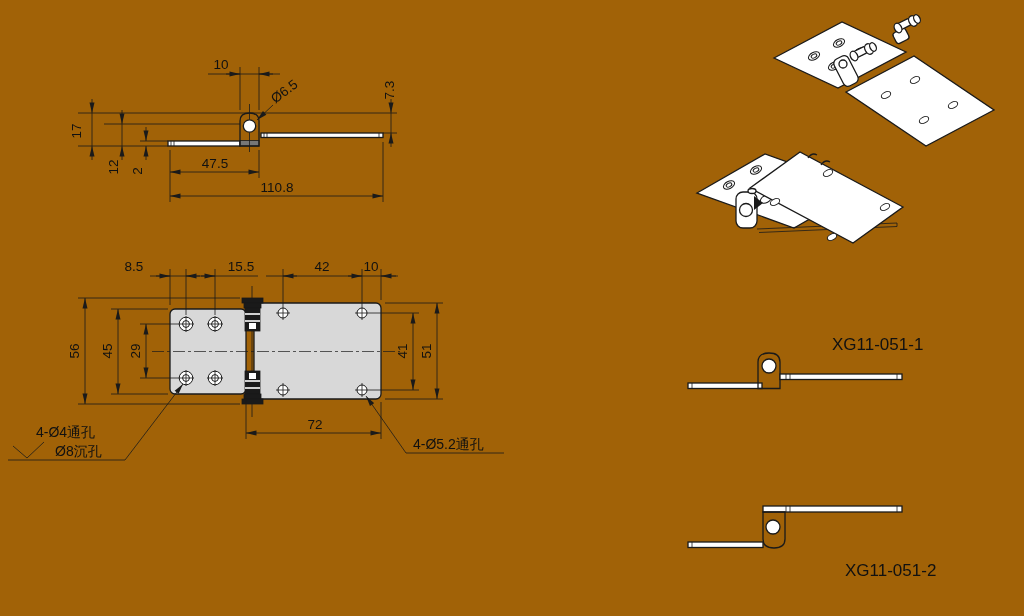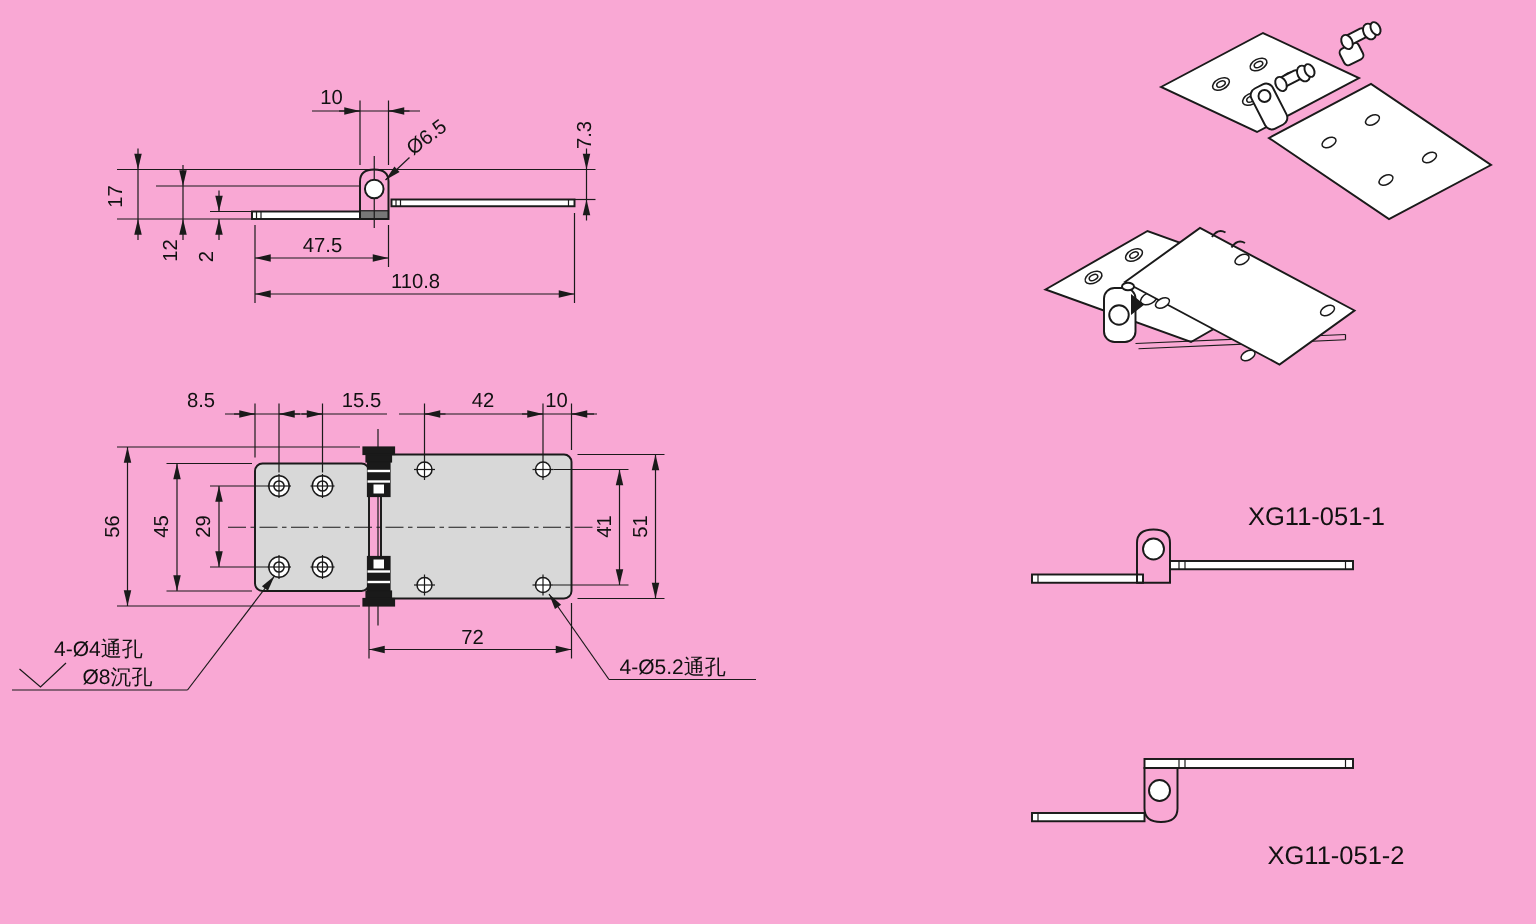--- a/index.html
+++ b/index.html
@@ -1,16 +1,16 @@
 <!DOCTYPE html>
 <html><head>
 <meta charset="utf-8">
 <style>
   html,body{margin:0;padding:0;background:#fff;}
-  .canvas{position:relative;width:1024px;height:616px;background:#f9a8d4;overflow:hidden;
+  .canvas{position:relative;width:1024px;height:616px;background:#a16207;overflow:hidden;
           font-family:"Liberation Sans", sans-serif;}
   svg{position:absolute;left:0;top:0;}
   .ol{stroke:#1a1a1a;stroke-width:1.3;fill:#ffffff;}
   .oln{stroke:#1a1a1a;stroke-width:1.3;fill:none;}
   .dim{stroke:#1a1a1a;stroke-width:0.8;fill:none;}
   .thin{stroke:#1a1a1a;stroke-width:0.8;fill:none;}
   .cl{stroke:#1a1a1a;stroke-width:0.7;fill:none;stroke-dasharray:12 3 3 3;}
   .txt{font-family:"Liberation Sans",sans-serif;font-size:13.5px;fill:#111;}
   .note{font-family:"Liberation Sans",sans-serif;font-size:14px;fill:#111;}
   .plabel{font-family:"Liberation Sans",sans-serif;font-size:17px;fill:#111;}

